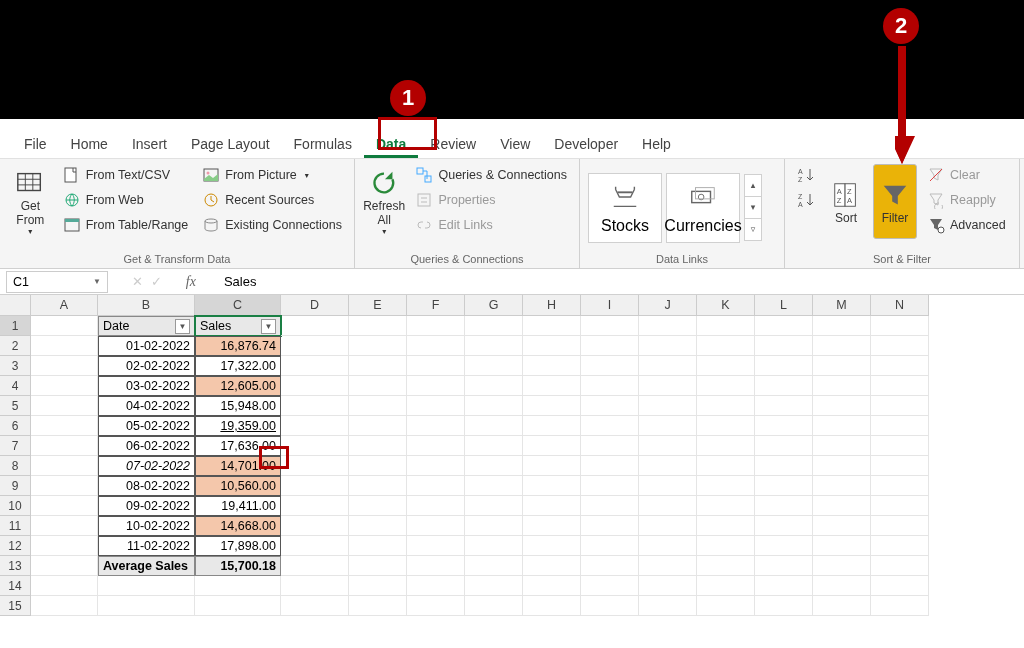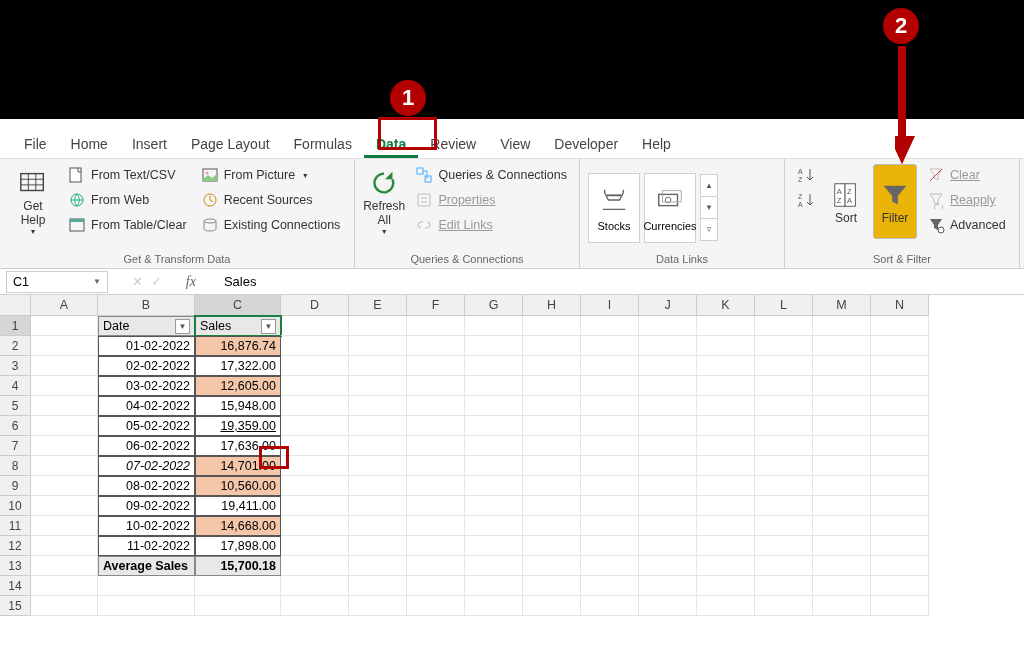--- a/index.html
+++ b/index.html
@@ -11,28 +11,28 @@
   .tab.active { color:#0f7b3e; border-bottom:3px solid #0f7b3e; font-weight:600; padding-bottom:3px; }
   
   .ribbon { height:110px; background:#f5f5f5; border-bottom:1px solid #d0d0d0; display:flex; }
   .rgroup { border-right:1px solid #d0d0d0; padding:5px 8px 3px; display:flex; flex-direction:column; justify-content:space-between; }
   .rgroup-label { font-size:11px; color:#666; text-align:center; margin-top:2px; }
   .rbody { flex:1; display:flex; align-items:flex-start; gap:6px; }
   .big-btn { display:flex; flex-direction:column; align-items:center; justify-content:center; width:50px; height:75px; font-size:12px; color:#333; text-align:center; gap:0; border-radius:3px; }
   .big-btn.pressed { background:#eab308; border:1px solid #bcbcbc; }
   .small-list { display:flex; flex-direction:column; gap:3px; }
   .small-btn { display:flex; align-items:center; gap:5px; font-size:12.5px; color:#333; height:22px; padding:0 4px; white-space:nowrap; }
-  .small-btn.disabled { color:#999;text-decoration:underline; }
+  .small-btn.disabled { color:#999; }
   .ico { width:18px; height:18px; display:inline-flex; align-items:center; justify-content:center; }
   .ico svg { width:18px; height:18px; }
   .ico-lg { width:32px; height:32px; display:inline-flex; align-items:center; justify-content:center; }
   .ico-lg svg { width:30px; height:30px; }
   
   .dt-gallery { display:flex; gap:4px; align-items:center; }
-  .dt-item { width:52px; height:70px; border:1px solid #d0d0d0; display:flex; flex-direction:column; align-items:center; justify-content:center; gap:4px; font-size:11px; background:#fff; }
+  .dt-item { width:74px; height:70px; border:1px solid #d0d0d0; display:flex; flex-direction:column; align-items:center; justify-content:center; gap:4px; font-size:16px; background:#fff; }
   .dt-nav { display:flex; flex-direction:column; width:18px; }
   .dt-nav div { height:23px; border:1px solid #d0d0d0; background:#fff; display:flex; align-items:center; justify-content:center; font-size:9px; color:#555; margin-top:-1px;}
   
   .sort-stack { display:flex; flex-direction:column; gap:3px; align-items:center; }
   .az-btn { width:26px; height:22px; display:flex; align-items:center; justify-content:center; border-radius:3px; }
   
   .namebox-row { height:26px; border-bottom:1px solid #d0d0d0; display:flex; align-items:center; background:#fff;gap:14px; }
   .namebox { width:102px; height:22px; margin-left:6px; border:1px solid #ccc; display:flex; align-items:center; padding:0 6px; font-size:12.5px; justify-content:space-between; background:#fff;}
   .namebox .dd { font-size:8px; color:#666; }
   .fx-btns { display:flex; gap:8px; margin:0 10px; color:#888; font-size:13px; }
@@ -110,21 +110,21 @@
           <span class="ico-lg">
               <svg viewBox="0 0 32 32">
                 <rect x="3" y="6" width="24" height="18" fill="none" stroke="#444" stroke-width="1.5"></rect>
                 <line x1="3" y1="12" x2="27" y2="12" stroke="#444"></line>
                 <line x1="3" y1="18" x2="27" y2="18" stroke="#444"></line>
                 <line x1="11" y1="6" x2="11" y2="24" stroke="#444"></line>
                 <line x1="19" y1="6" x2="19" y2="24" stroke="#444"></line>
               </svg>
             </span>
           <span style="white-space:pre-line">Get
-Help</span>
+From</span>
           <span style="font-size:8px;">▾</span>
         </div>
         <div class="small-list">
           <div class="small-btn">
               <span class="ico">
                 <svg viewBox="0 0 18 18">
                   <rect x="2" y="2" width="11" height="14" fill="#fff" stroke="#555"></rect>
                   <path d="M10 2v4h3" fill="none" stroke="#555"></path>
                 </svg>
               </span>
@@ -139,21 +139,21 @@
               </span>
               <span>From Web</span>
             </div>
           <div class="small-btn">
               <span class="ico">
                 <svg viewBox="0 0 18 18">
                   <rect x="2" y="3" width="14" height="12" fill="none" stroke="#555"></rect>
                   <rect x="2" y="3" width="14" height="3" fill="#5a9"></rect>
                 </svg>
               </span>
-              <span>From Table/Clear</span>
+              <span>From Table/Range</span>
             </div>
         </div>
         <div class="small-list">
           <div class="small-btn">
               <span class="ico">
                 <svg viewBox="0 0 18 18">
                   <rect x="2" y="3" width="14" height="12" fill="none" stroke="#555"></rect>
                   <circle cx="6" cy="7" r="1.5" fill="#e9a"></circle>
                   <path d="M2 13l5-4 4 3 5-4v7H2z" fill="#8c8"></path>
                 </svg>

